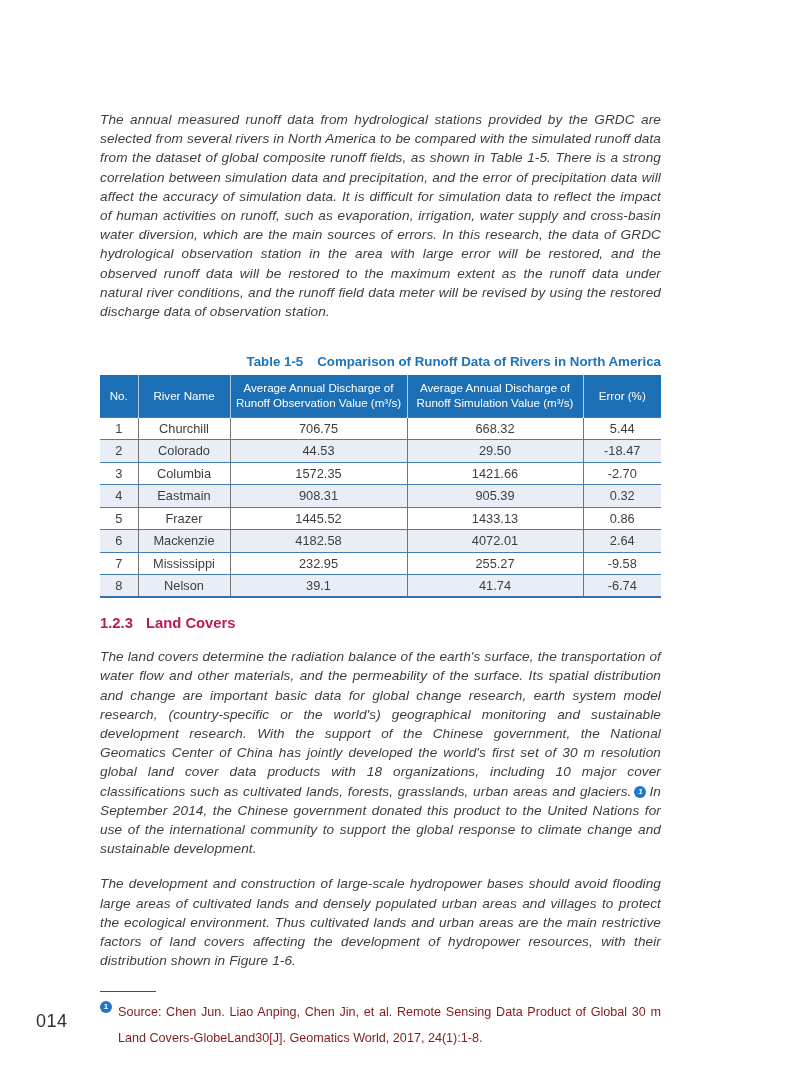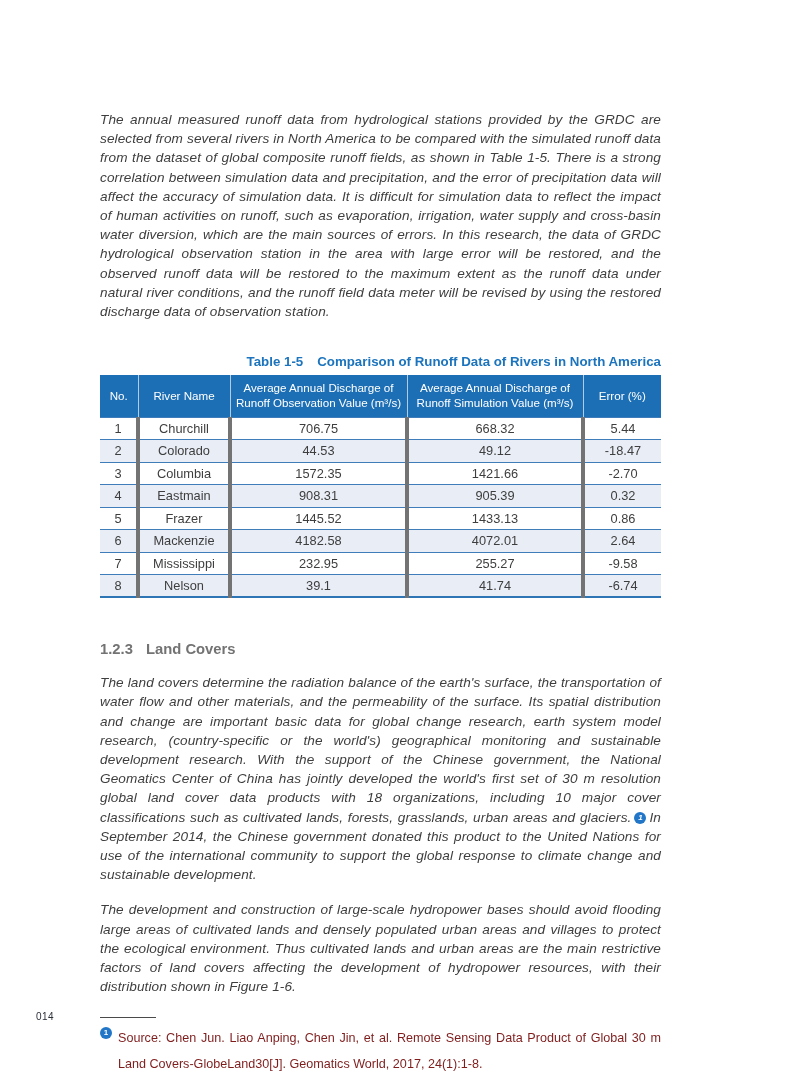--- a/index.html
+++ b/index.html
@@ -56,35 +56,35 @@
   }
   table.runoff th:first-child { border-left: none; }
   table.runoff td {
     font-size: 12.8px;
     color: #3e3e3e;
     height: 22.5px;
     padding: 0 4px;
     text-align: center;
     vertical-align: middle;
     border-top: 1px solid #3e7cba;
-    border-left: 4px solid #737373;
+    border-left: 1px solid #737373;
   }
   table.runoff td:first-child { border-left: none; }
   table.runoff tr.alt td { background: #e9edf6; }
   col.c-no { width: 38px; }
   col.c-river { width: 92px; }
   col.c-obs { width: 177px; }
   col.c-sim { width: 176px; }
   col.c-err { width: 78px; }
 
   h2.section-heading {
-    margin-top: 43px;
+    margin-top: 17px;
     font-size: 14.8px;
     font-weight: bold;
-    color: #737373;
+    color: #be185d;
   }
   h2.section-heading .sec-num { margin-right: 13px; }
 
   .para-gap { margin-top: 16px; }
 
   .fn-marker {
     display: inline-flex;
     align-items: center;
     justify-content: center;
     width: 12px; height: 12px;
@@ -116,21 +116,21 @@
     font-size: 12.6px;
     line-height: 26px;
     text-align: justify;
     color: #7f1d1d;
   }
 
   .page-number {
     position: absolute;
     left: 36px;
     top: 1011px;
-    font-size: 10px;
+    font-size: 18px;
     color: #2b2f3a;
     letter-spacing: 0.5px;
   }
 </style>
 </head>
 <body>
 
 <div class="content">
 
   <p class="body-text intro">The annual measured runoff data from hydrological stations provided by the GRDC are selected from several rivers in North America to be compared with the simulated runoff data from the dataset of global composite runoff fields, as shown in Table 1-5. There is a strong correlation between simulation data and precipitation, and the error of precipitation data will affect the accuracy of simulation data. It is difficult for simulation data to reflect the impact of human activities on runoff, such as evaporation, irrigation, water supply and cross-basin water diversion, which are the main sources of errors. In this research, the data of GRDC hydrological observation station in the area with large error will be restored, and the observed runoff data will be restored to the maximum extent as the runoff data under natural river conditions, and the runoff field data meter will be revised by using the restored discharge data of observation station.</p>
@@ -161,21 +161,21 @@
         <td>1</td>
         <td>Churchill</td>
         <td>706.75</td>
         <td>668.32</td>
         <td>5.44</td>
       </tr>
       <tr class="alt">
         <td>2</td>
         <td>Colorado</td>
         <td>44.53</td>
-        <td>49.12</td>
+        <td>29.50</td>
         <td>-18.47</td>
       </tr>
       <tr>
         <td>3</td>
         <td>Columbia</td>
         <td>1572.35</td>
         <td>1421.66</td>
         <td>-2.70</td>
       </tr>
       <tr class="alt">

